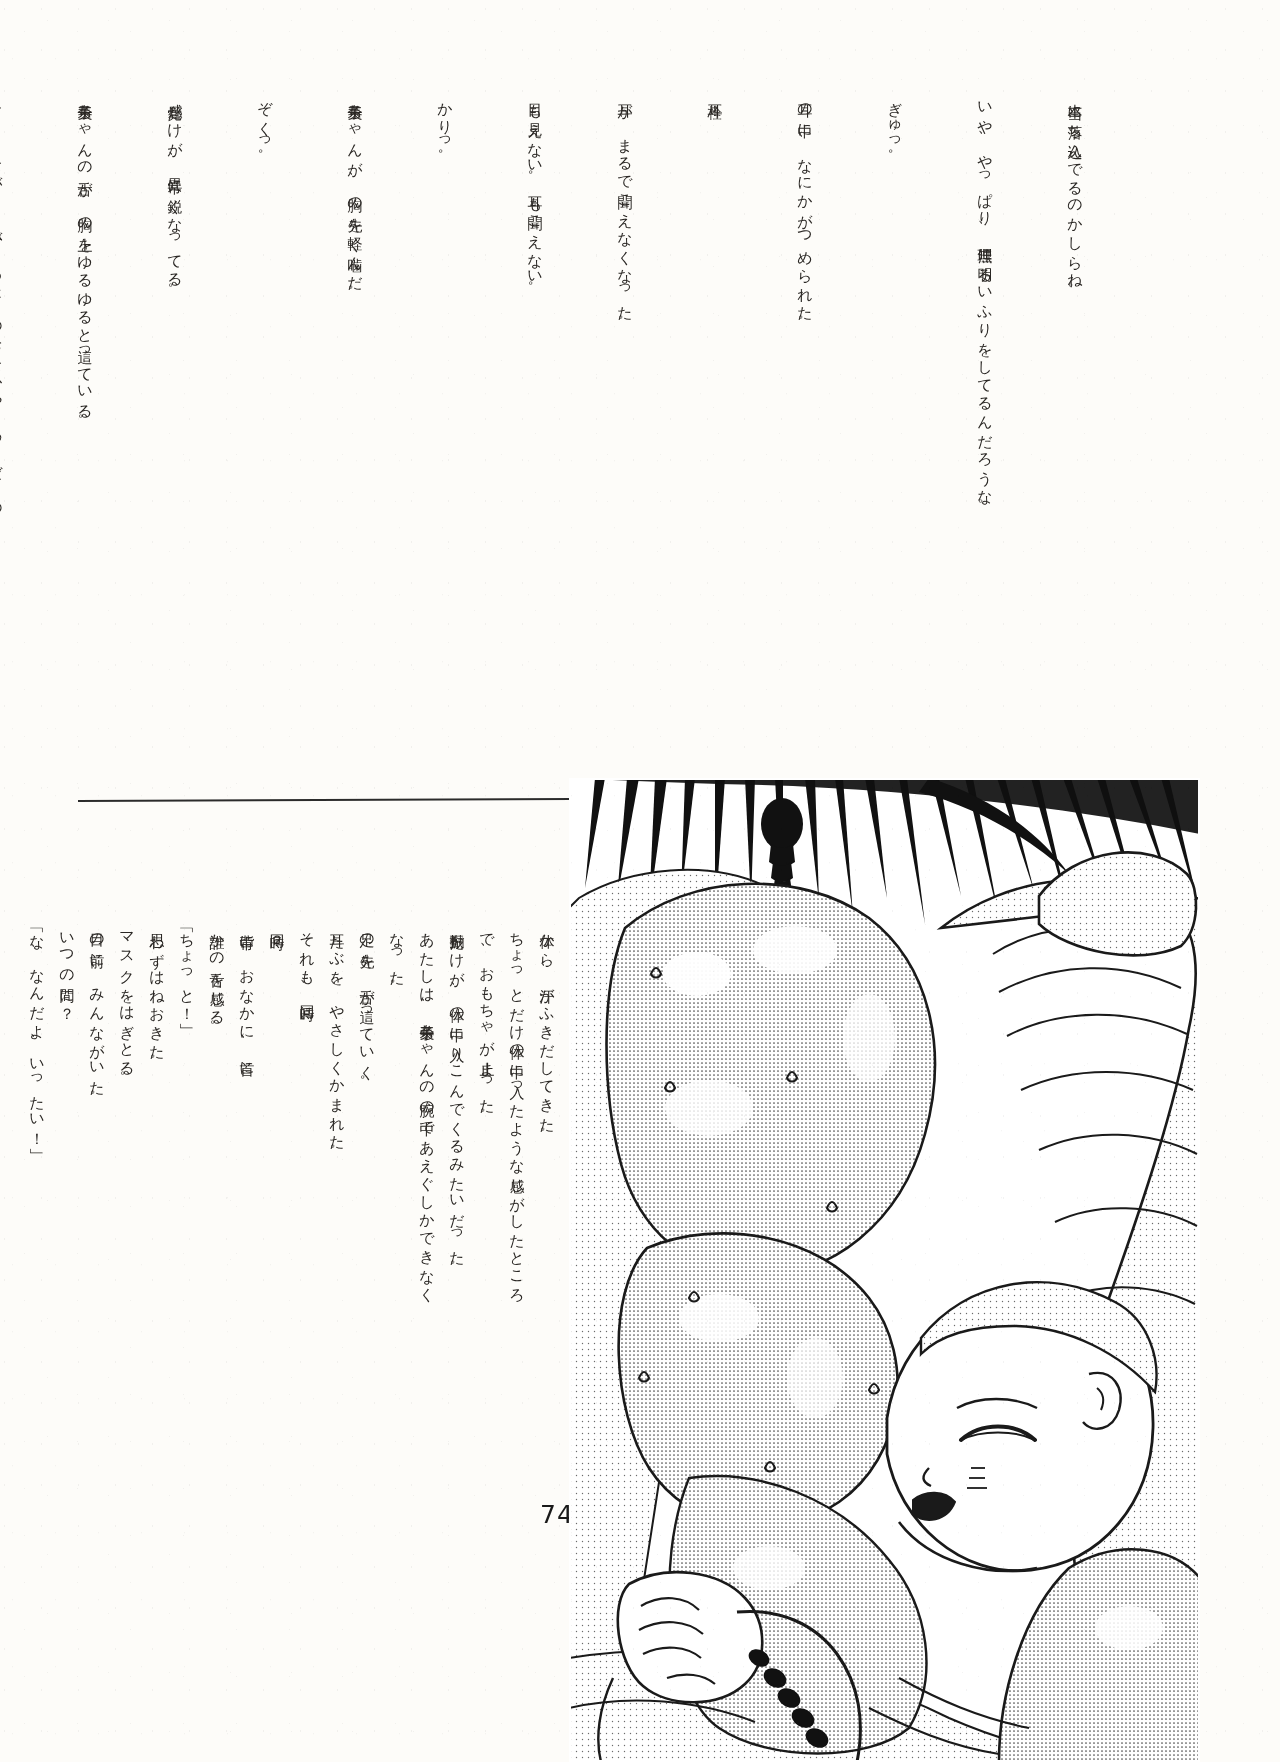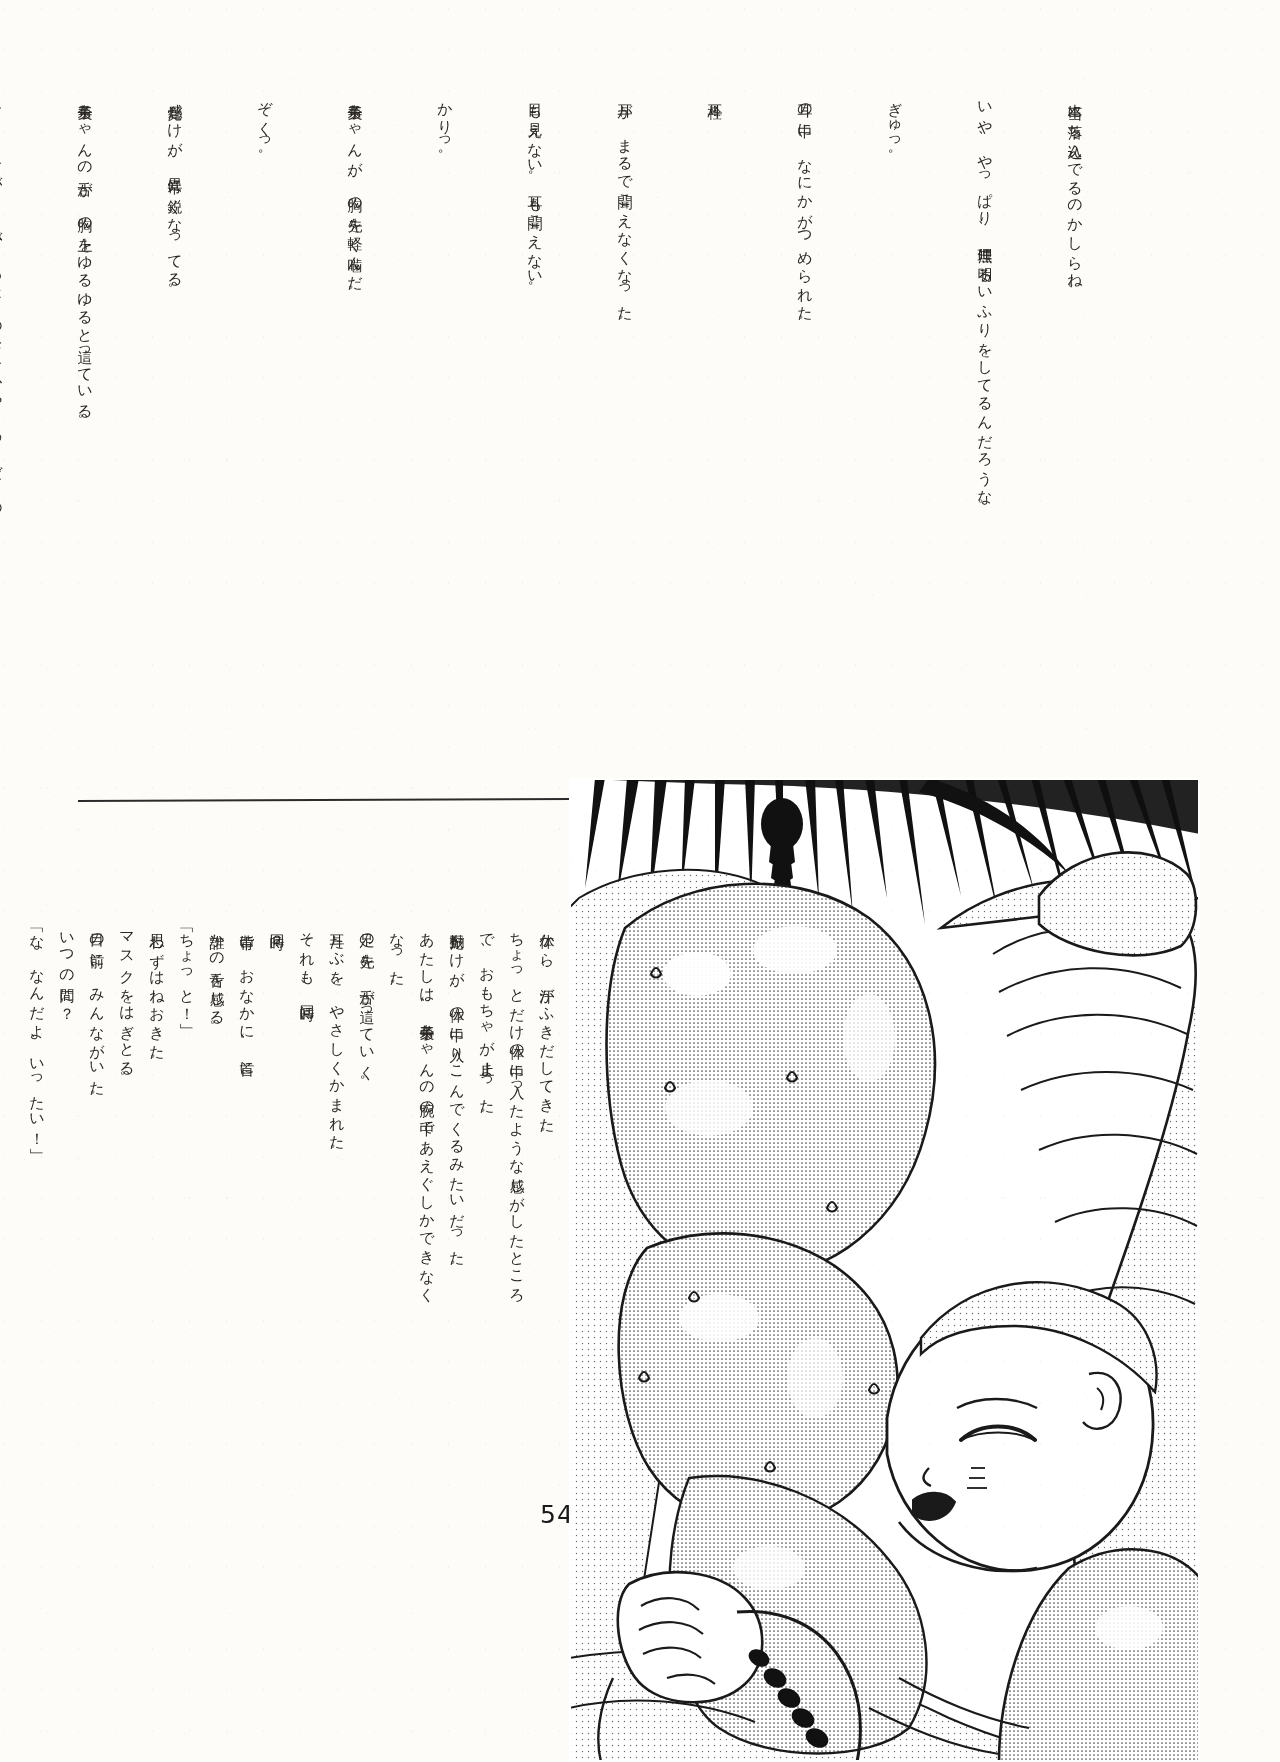--- a/index.html
+++ b/index.html
@@ -159,21 +159,21 @@
     <span class="line">背中に、おなかに、首に。</span>
     <span class="line">誰かの舌を感じる。</span>
     <span class="line">「ちょっと！」</span>
     <span class="line">思わずはねおきた。</span>
     <span class="line">マスクをはぎとる。</span>
     <span class="line">目の前に、みんながいた。</span>
     <span class="line">いつの間に？</span>
     <span class="line">「な、なんだよ、いったい！」</span>
   </div>
 
-  <div class="page-number">54</div>
+  <div class="page-number">74</div>
 
   <div class="panel">
     <svg width="631" height="984" viewBox="0 0 631 984" xmlns="http://www.w3.org/2000/svg">
       <defs>
         <pattern id="tone" width="4" height="4" patternUnits="userSpaceOnUse">
           <rect width="4" height="4" fill="#ffffff"></rect>
           <circle cx="1" cy="1" r="0.85" fill="#4a4a4a"></circle>
         </pattern>
         <pattern id="tonelight" width="6" height="6" patternUnits="userSpaceOnUse">
           <rect width="6" height="6" fill="#ffffff"></rect>

